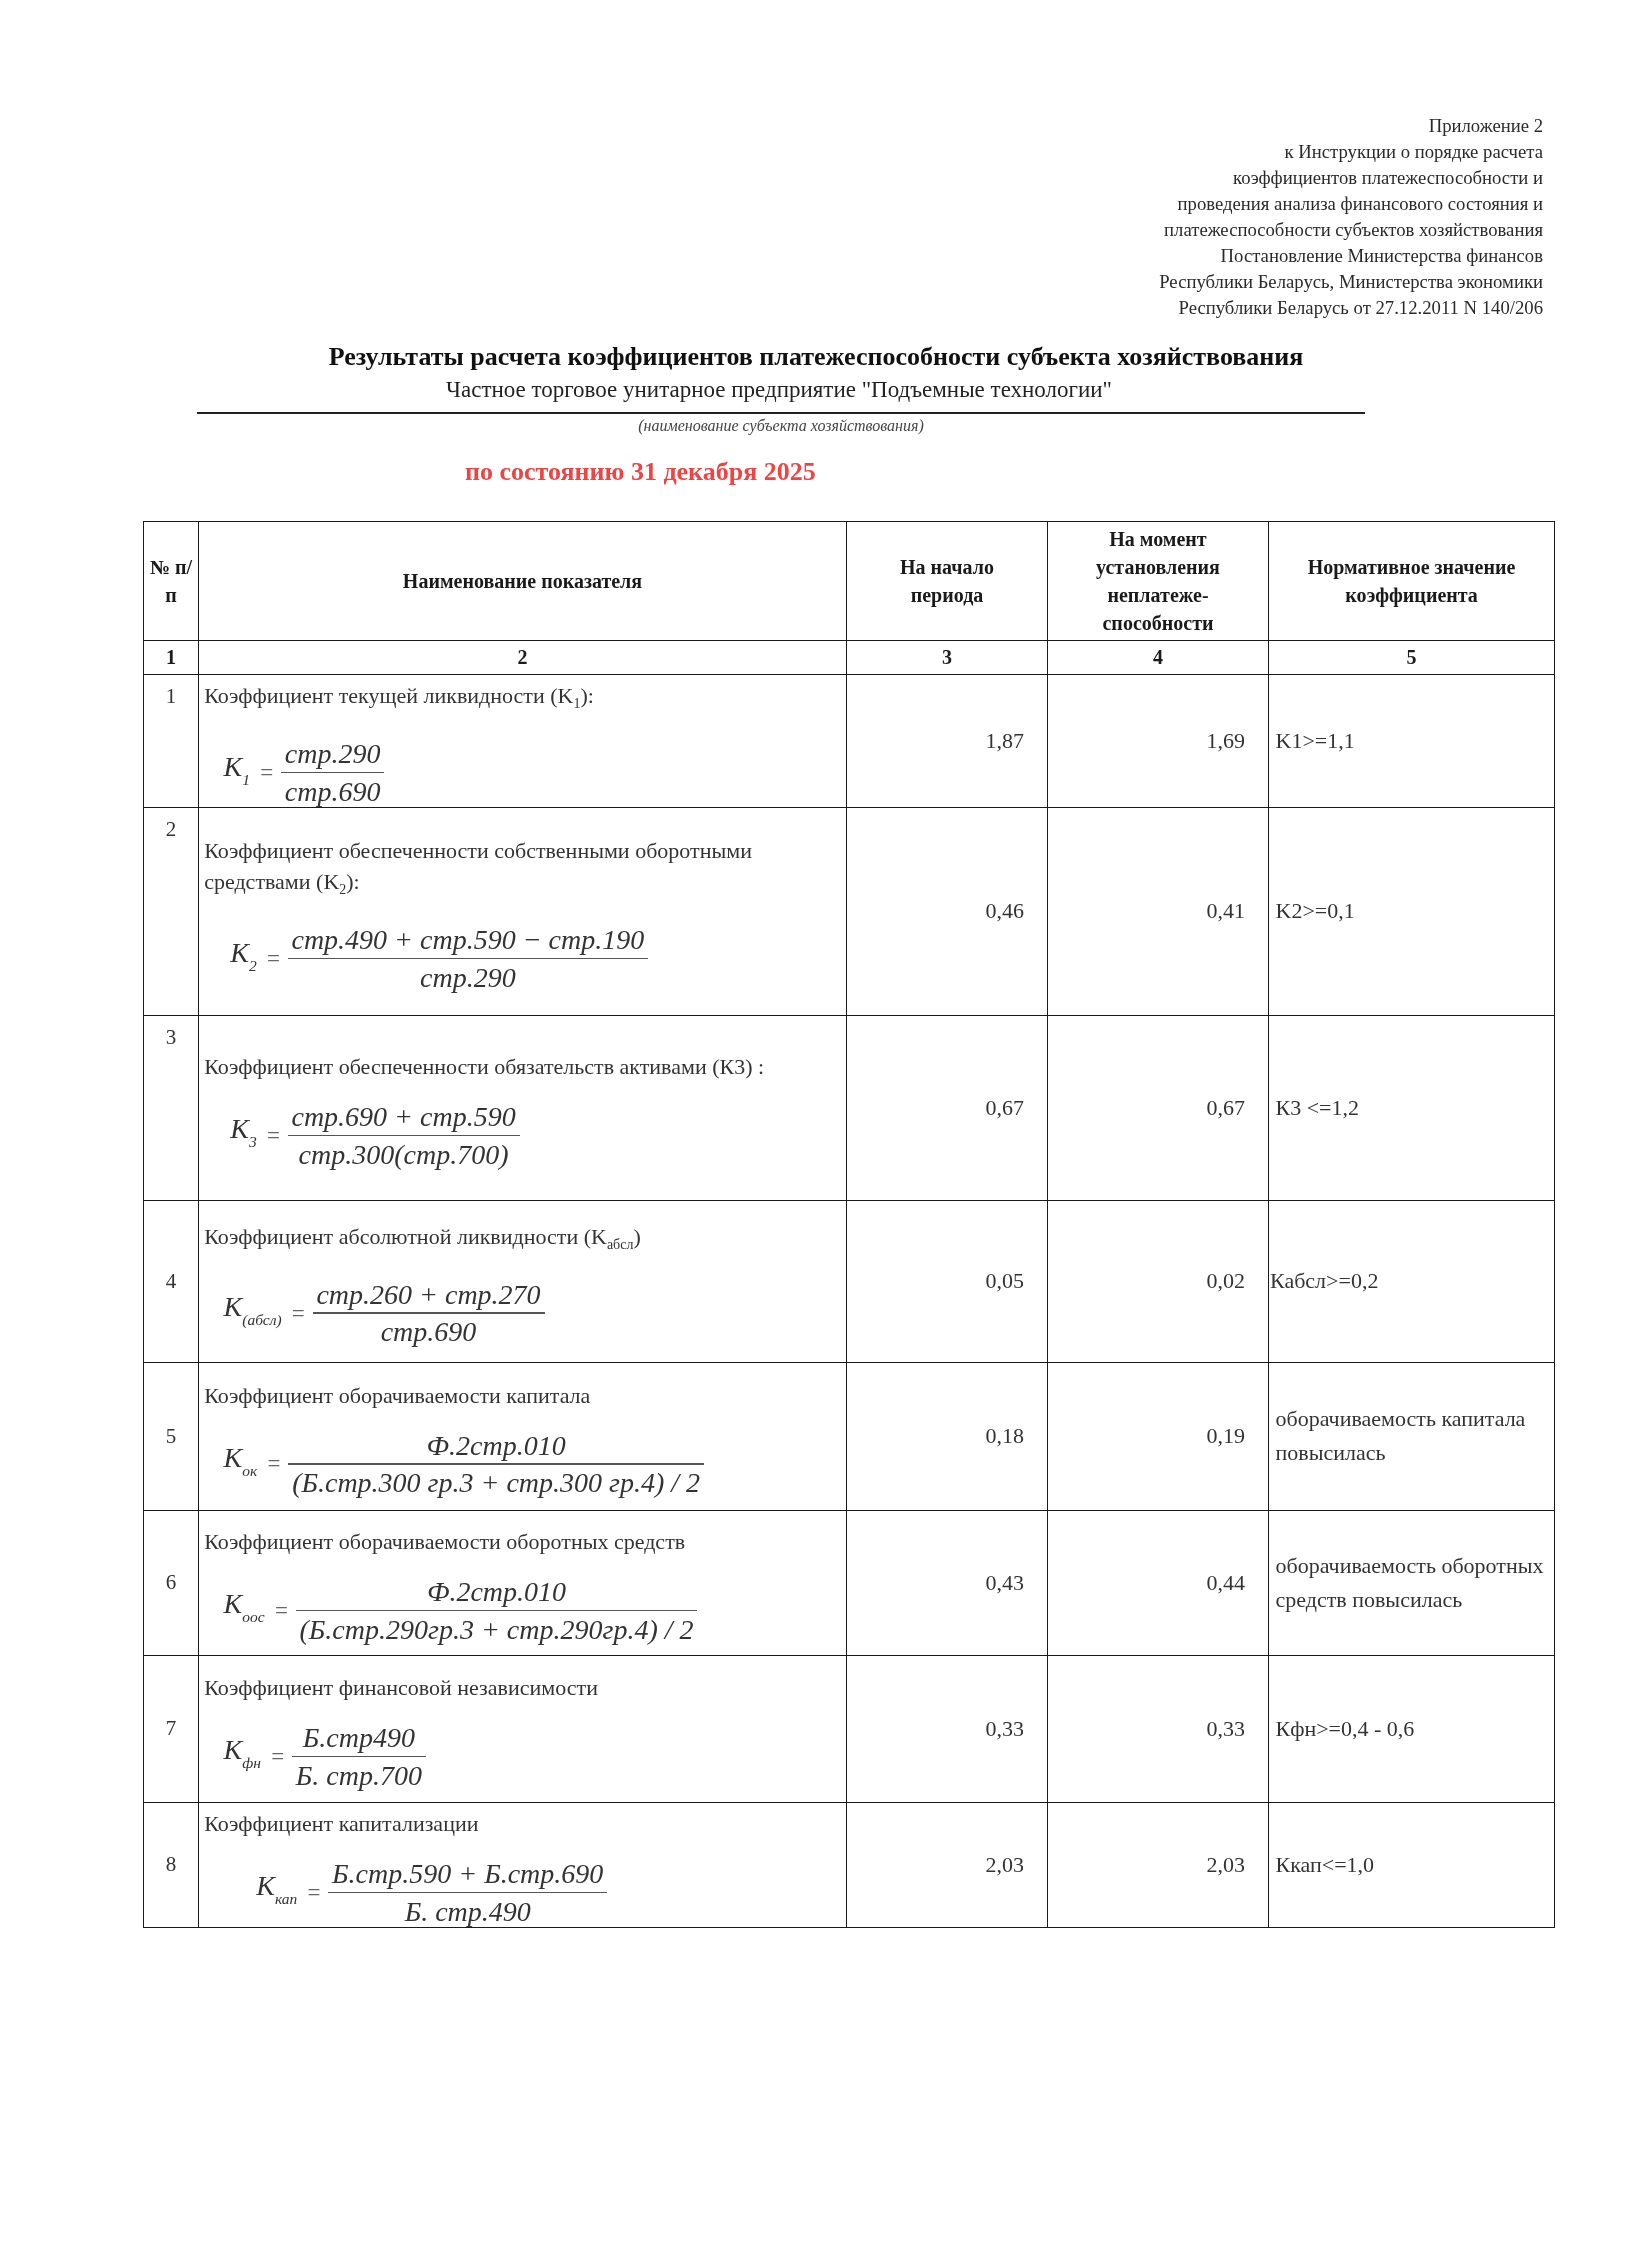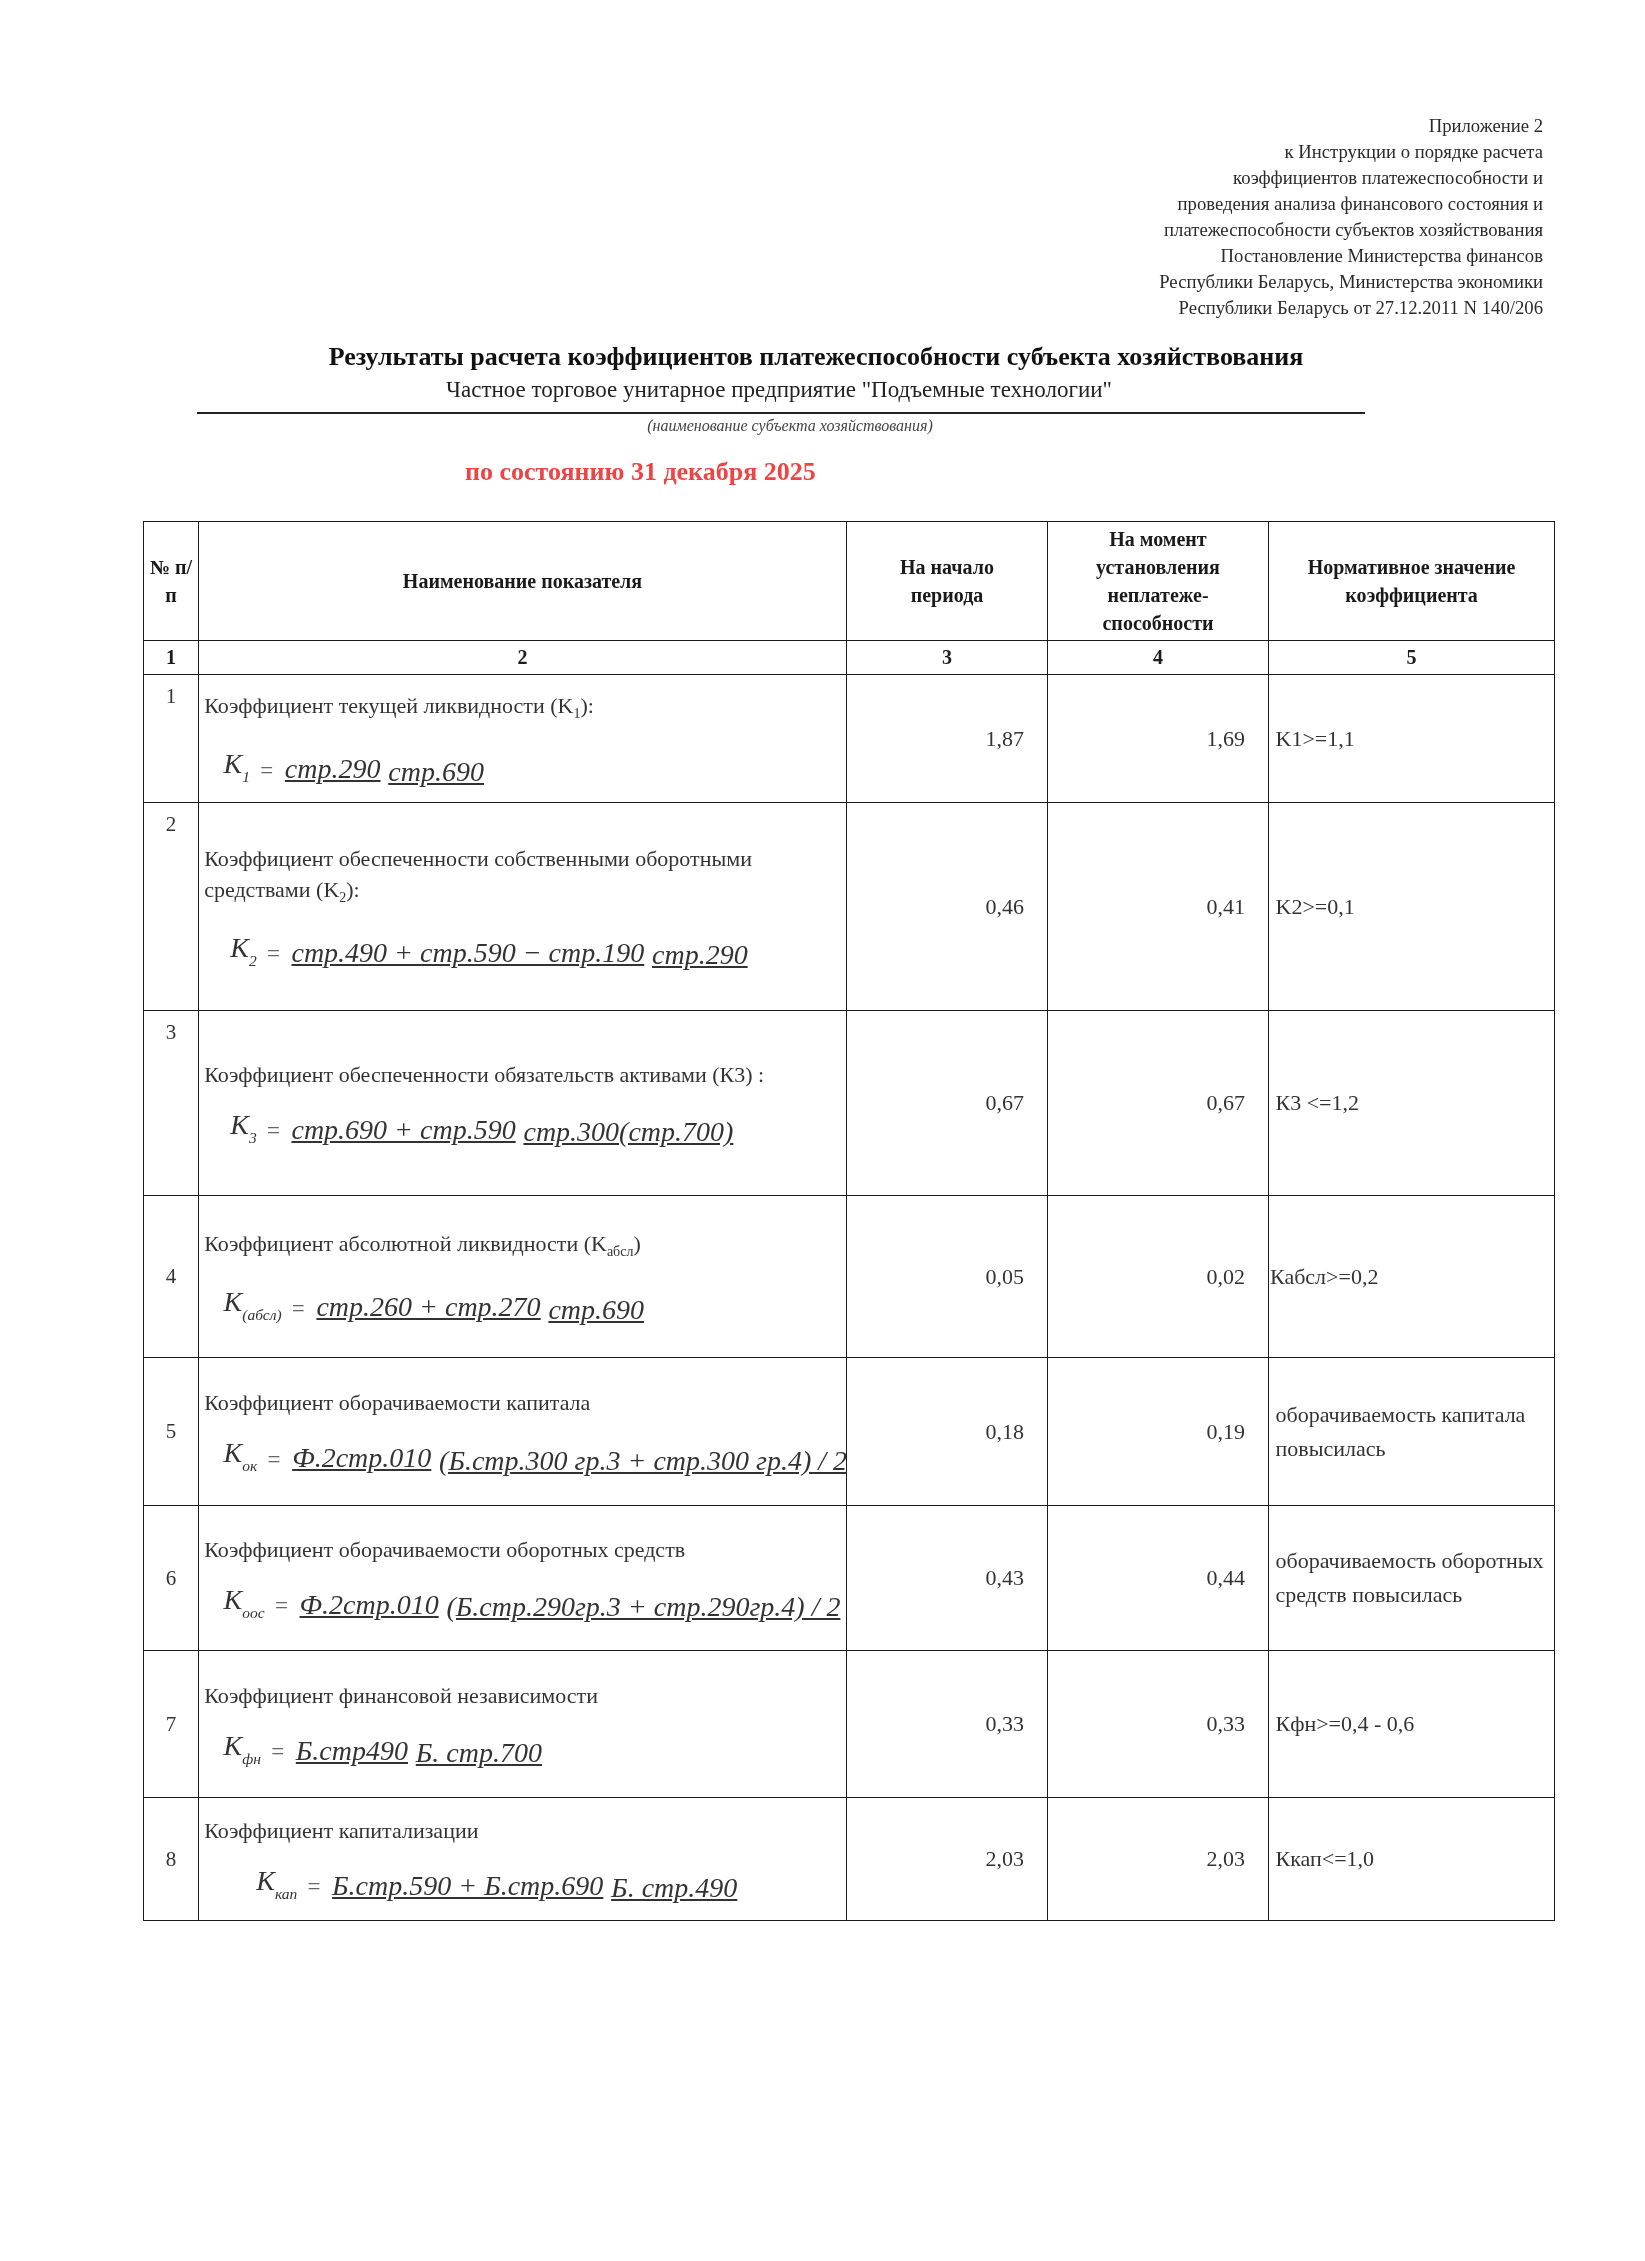--- a/index.html
+++ b/index.html
@@ -6,21 +6,21 @@
   body { width: 1645px; height: 2261px; position: relative; overflow: hidden;
          font-family: "Liberation Serif", "DejaVu Serif", serif; color: #1c1c1c; }
   .appendix { position: absolute; right: 102px; top: 65px; text-align: right;
               font-size: 18.7px; line-height: 26px; color: #2a2a2a; margin-top: 48px; }
   .appendix div { white-space: nowrap; }
   .title { position: absolute; left: 0; width: 1619px; top: 342px; text-align: center;
            font-size: 26px; font-weight: bold; color: #111; padding-left: 13px; box-sizing: border-box; }
   .entity { position: absolute; left: 195px; width: 1168px; top: 377px; text-align: center;
             font-size: 23px; color: #222; padding-left: 0; }
   .entity-line { position: absolute; left: 197px; top: 412px; width: 1168px; height: 1.9px; background: #222; }
-  .entity-caption { position: absolute; left: 206px; width: 1168px; top: 417px; text-align: center;
+  .entity-caption { position: absolute; left: 197px; width: 1168px; top: 417px; text-align: center;
                     font-size: 16px; font-style: italic; color: #444; }
   .asof { position: absolute; left: 465px; top: 457px; font-size: 26px; font-weight: bold; color: #ef4444; }
 
   table.main { position: absolute; left: 143px; top: 521px; width: 1412px;
                border-collapse: collapse; table-layout: fixed; }
   table.main td, table.main th { border: 1.9px solid #1a1a1a; padding: 0; vertical-align: middle; }
   col.c1 { width: 55px; } col.c2 { width: 648px; } col.c3 { width: 201px; }
   col.c4 { width: 221px; } col.c5 { width: 286px; }
   th { font-weight: bold; font-size: 20px; line-height: 28px; text-align: center; color: #1a1a1a; }
   tr.hdr { height: 119px; }
@@ -29,21 +29,21 @@
   td.num { text-align: center; font-size: 21px; color: #333; vertical-align: middle; }
   td.num.top { vertical-align: top; padding-top: 9px; }
   td.name { vertical-align: top; padding: 5.2px 0 0 5.2px !important; font-size: 22px; color: #333; line-height: 31px; }
   td.val { text-align: right; padding-right: 23px !important; font-size: 22px; color: #333; }
   td.norm { text-align: left; font-size: 22px; color: #333; line-height: 34px; }
   .formula { display: flex; align-items: center; font-style: italic; font-size: 28px;
              color: #333; margin-top: 19px; }
   .formula .lhs { position: relative; padding-right: 2.6px; }
   .formula .lhs sub { font-size: 15.5px; vertical-align: -9px; }
   .formula .eq { margin: 0 7.7px; font-style: normal; color: #666; font-size: 23px; }
-  .frac { display: inline-flex; flex-direction: row; align-items: center; text-decoration: underline; }
+  .frac { display: inline-flex; flex-direction: column; align-items: center; }
   .frac .n { padding: 0 3.9px 2.6px 3.9px; white-space: nowrap; }
   .frac .bar { height: 1.3px; background: #555; align-self: stretch; }
   .frac .d { padding: 2.6px 3.9px 0 3.9px; white-space: nowrap; }
   sub.s { font-size: 14px; vertical-align: -5.2px; }
 </style>
 </head>
 <body>
 
 <div class="appendix">
   <div>Приложение 2</div>

